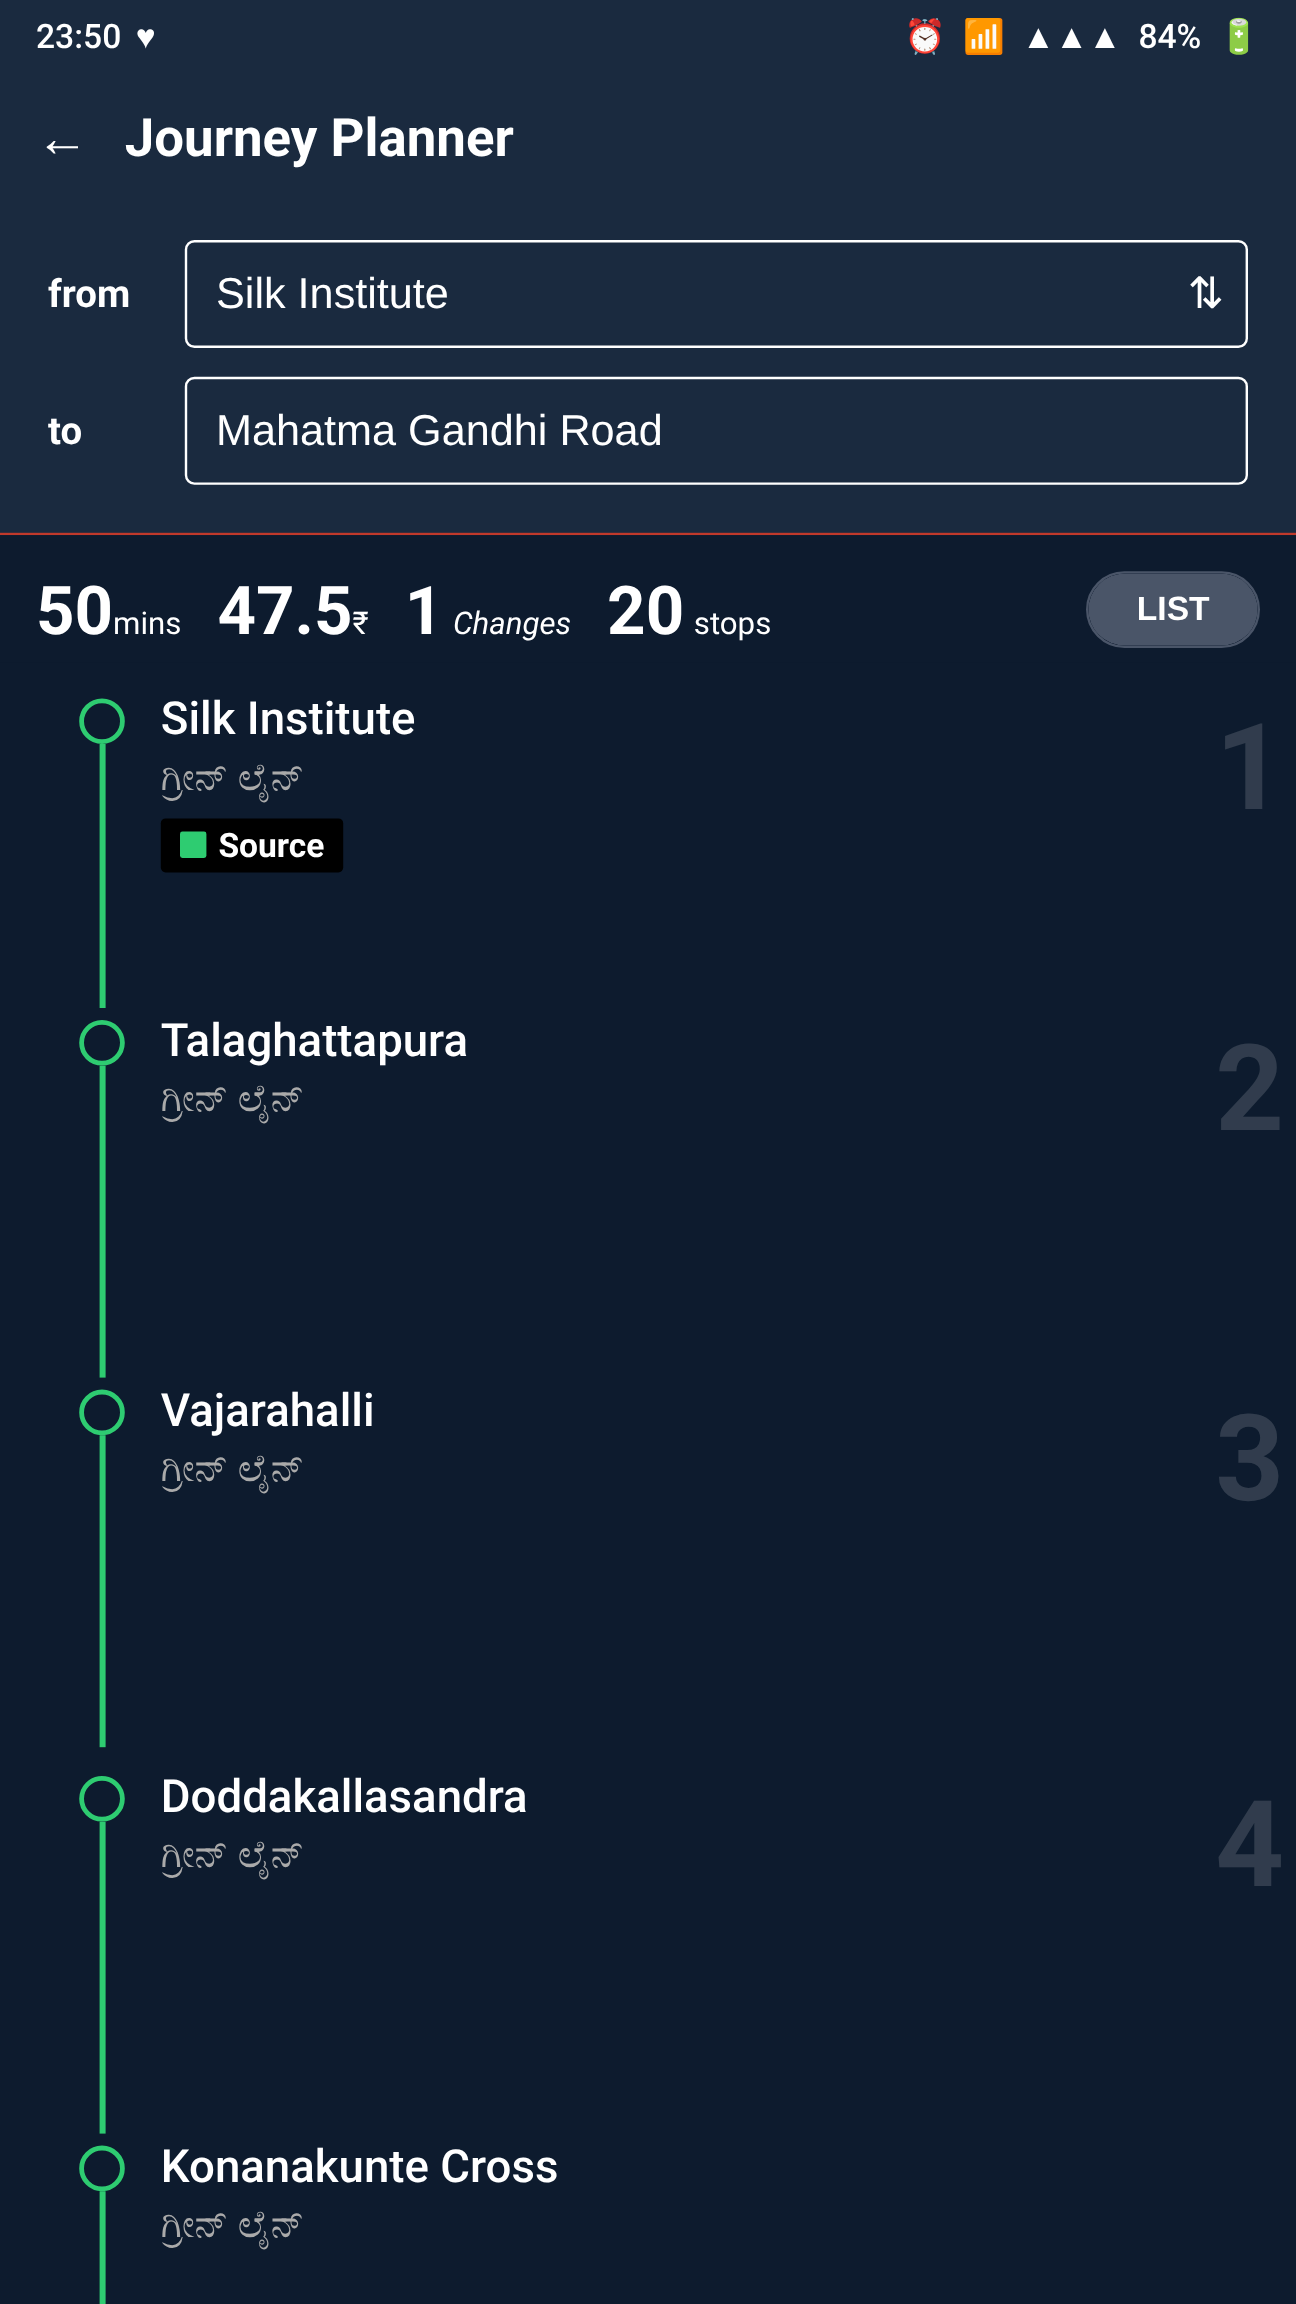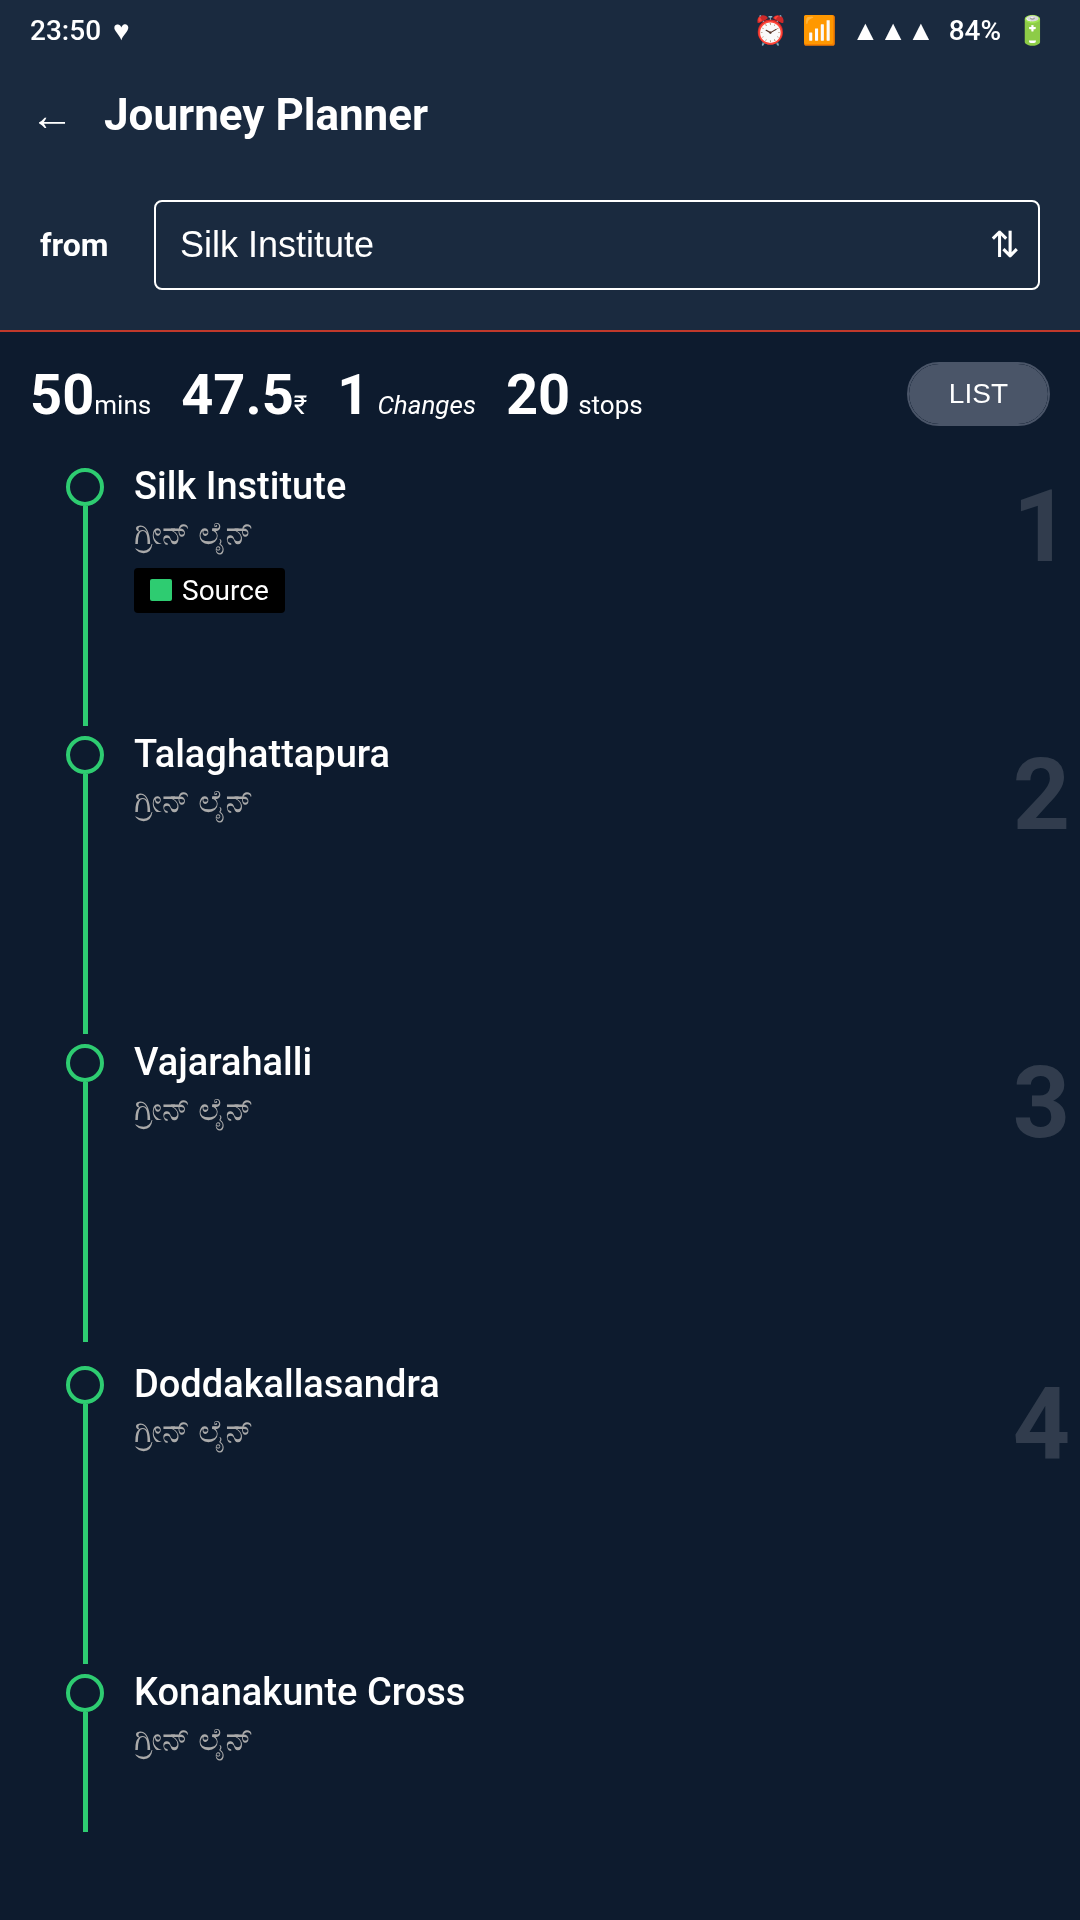--- a/index.html
+++ b/index.html
@@ -131,21 +131,21 @@
     .view-toggle {
       margin-left: auto;
       display: flex;
       border-radius: 40px;
       overflow: hidden;
       border: 2px solid #4a5568;
     }
     .view-btn {
       padding: 14px 40px;
       font-size: 28px;
-      font-weight: 400;
+      font-weight: 700;
       cursor: pointer;
       color: #ffffff;
       background-color: transparent;
       border: none;
     }
     .view-btn.active {
       background-color: #4a5568;
       border-radius: 40px;
     }
 
@@ -209,20 +209,21 @@
     }
 
     .source-badge {
       display: inline-flex;
       align-items: center;
       gap: 10px;
       margin-top: 16px;
       background-color: #000000;
       border-radius: 4px;
       padding: 6px 16px;
+      font-weight: bold;
     }
     .source-badge-dot {
       width: 22px;
       height: 22px;
       background-color: #2ecc71;
       border-radius: 2px;
       flex-shrink: 0;
     }
     .source-badge-text {
       font-size: 28px;
@@ -263,20 +264,26 @@
 <div class="search-section">
 
   <div class="search-row">
     <span class="search-label">from</span>
     <div class="search-input-wrapper">
       <input class="search-input" type="text" value="Silk Institute" style="">
       <span class="swap-btn">⇅</span>
     </div>
   </div>
 
+  <div class="search-row">
+    <span class="search-label">to</span>
+    <div class="search-input-wrapper">
+      <input class="search-input" type="text" value="Mahatma Gandhi Road" style="">
+    </div>
+  </div>
 </div>
 
 <div class="journey-info-bar">
   <div class="journey-stat">
     <span class="journey-stat-big">50</span>
     <span class="journey-stat-label">mins</span>
   </div>
   <div class="journey-stat">
     <span class="journey-stat-big">47.5</span>
     <span class="journey-stat-label">₹</span>

